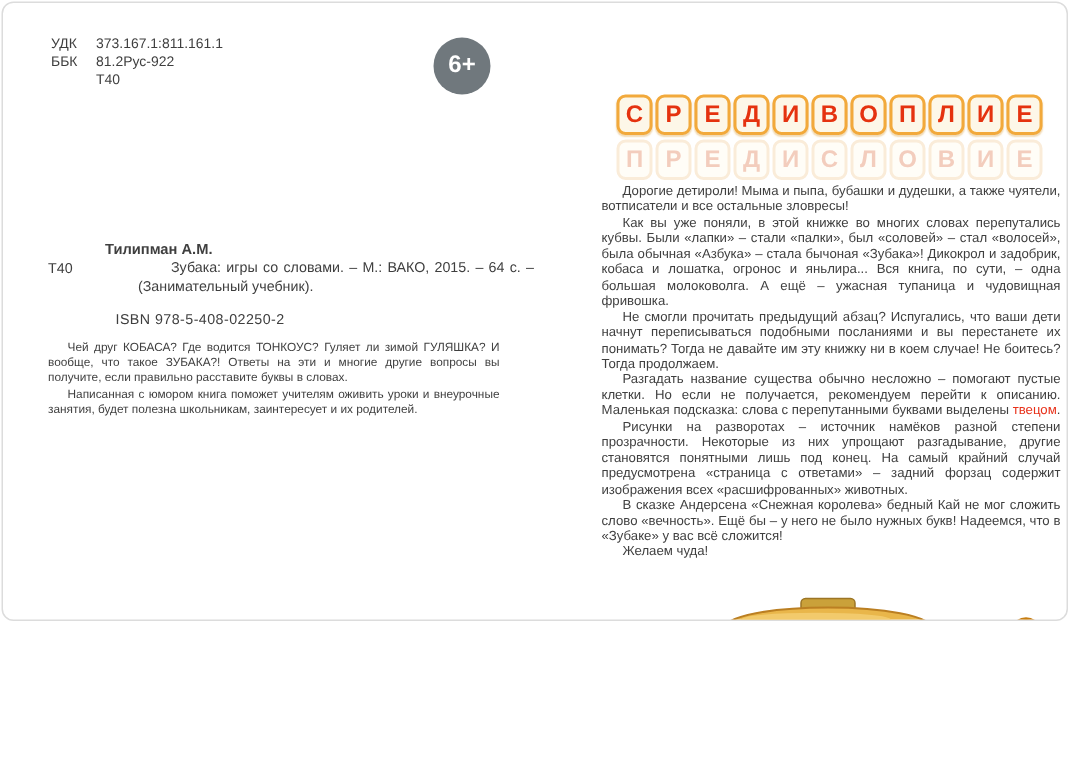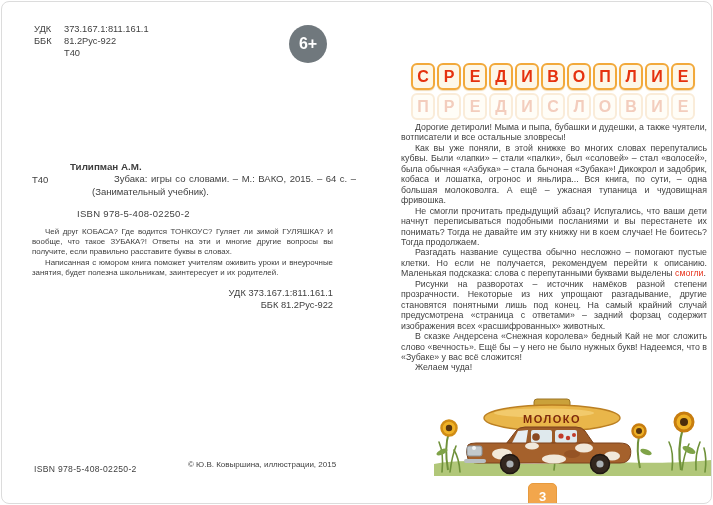--- a/index.html
+++ b/index.html
@@ -1,18 +1,18 @@
 <!DOCTYPE html>
 <html><head>
 <meta charset="utf-8">
 <style>
   * { margin:0; padding:0; box-sizing:border-box; }
   html,body { width:713px; height:505px; background:#fff; }
   body { font-family:"Liberation Sans","DejaVu Sans",sans-serif; color:#3f3f3f; }
-  .canvas { position:relative; width:711px; height:503px; margin:1px; background:#ffffff;
+  .canvas { position:relative; width:711px; height:413px; margin:1px; background:#ffffff;
             border:1px solid #dcdcdc; border-radius:8px; overflow:hidden; }
 
   
   .udk-block { position:absolute; left:32px; top:21px; font-size:9.3px; line-height:12px; }
   .udk-row { display:flex; }
   .udk-row .lbl { width:30px; }
   .age-badge { position:absolute; left:287px; top:23px; width:38px; height:38px; border-radius:50%;
                background:#70787d; color:#ffffff; font-weight:bold; font-size:16px;
                display:flex; align-items:center; justify-content:center; }
   .author-block { position:absolute; left:30px; top:158px; width:302px; }
@@ -76,24 +76,20 @@
 
     <div class="author-block">
       <div class="author-name">Тилипман А.М.</div>
       <div class="bib-row">
         <span class="bib-code">Т40</span>
         <p class="bib-entry">Зубака: игры со словами. – М.: ВАКО, 2015. – 64 с. – (Занимательный учебник).</p>
       </div>
       <div class="isbn-line">ISBN 978-5-408-02250-2</div>
       <p class="annot">Чей друг КОБАСА? Где водится ТОНКОУС? Гуляет ли зимой ГУЛЯШКА? И вообще, что такое ЗУБАКА?! Ответы на эти и многие другие вопросы вы получите, если правильно расставите буквы в словах.</p>
       <p class="annot">Написанная с юмором книга поможет учителям оживить уроки и внеурочные занятия, будет полезна школьникам, заинтересует и их родителей.</p>
-      <div class="udk-footer">
-        <div>УДК 373.167.1:811.161.1</div>
-        <div>ББК 81.2Рус-922</div>
-      </div>
     </div>
 
     <div class="isbn-bottom">ISBN 978-5-408-02250-2</div>
     <div class="copyrights">
       <div>© Ю.В. Ковыршина, иллюстрации, 2015</div>
     </div>
   </section>
 
   <section>
     <div class="tiles tiles-main">
@@ -120,21 +116,21 @@
         <span class="tile">О</span>
         <span class="tile">В</span>
         <span class="tile">И</span>
         <span class="tile">Е</span>
       </div>
 
     <div class="preface">
       <p>Дорогие детироли! Мыма и пыпа, бубашки и дудешки, а также чуятели, вотписатели и все остальные зловресы!</p>
       <p>Как вы уже поняли, в этой книжке во многих словах перепутались кубвы. Были «лапки» – стали «палки», был «соловей» – стал «волосей», была обычная «Азбука» – стала бычоная «Зубака»! Дикокрол и задобрик, кобаса и лошатка, огронос и яньлира... Вся книга, по сути, – одна большая молоковолга. А ещё – ужасная тупаница и чудовищная фривошка.</p>
       <p>Не смогли прочитать предыдущий абзац? Испугались, что ваши дети начнут переписываться подобными посланиями и вы перестанете их понимать? Тогда не давайте им эту книжку ни в коем случае! Не боитесь? Тогда продолжаем.</p>
-      <p><span>Разгадать название существа обычно несложно – помогают пустые клетки. Но если не получается, рекомендуем перейти к описанию. Маленькая подсказка: слова с перепутанными буквами выделены </span><span class="hl">смогли</span><span>.</span></p>
+      <p><span>Разгадать название существа обычно несложно – помогают пустые клетки. Но если не получается, рекомендуем перейти к описанию. Маленькая подсказка: слова с перепутанными буквами выделены </span><span class="hl">твецом</span><span>.</span></p>
       <p>Рисунки на разворотах – источник намёков разной степени прозрачности. Некоторые из них упрощают разгадывание, другие становятся понятными лишь под конец. На самый крайний случай предусмотрена «страница с ответами» – задний форзац содержит изображения всех «расшифрованных» животных.</p>
       <p>В сказке Андерсена «Снежная королева» бедный Кай не мог сложить слово «вечность». Ещё бы – у него не было нужных букв! Надеемся, что в «Зубаке» у вас всё сложится!</p>
       <p>Желаем чуда!</p>
     </div>
 
     <svg class="illo" width="278" height="84" viewBox="0 0 278 84">
 
       <path d="M0,72 C40,64 80,75 120,71 C170,66 210,75 278,68 L278,84 L0,84 Z" fill="#a3bd62" opacity="0.85"></path>
       <g stroke="#6f913a" stroke-width="1.6" fill="none" stroke-linecap="round">
         <path d="M8,80 Q10,62 5,50"></path>

